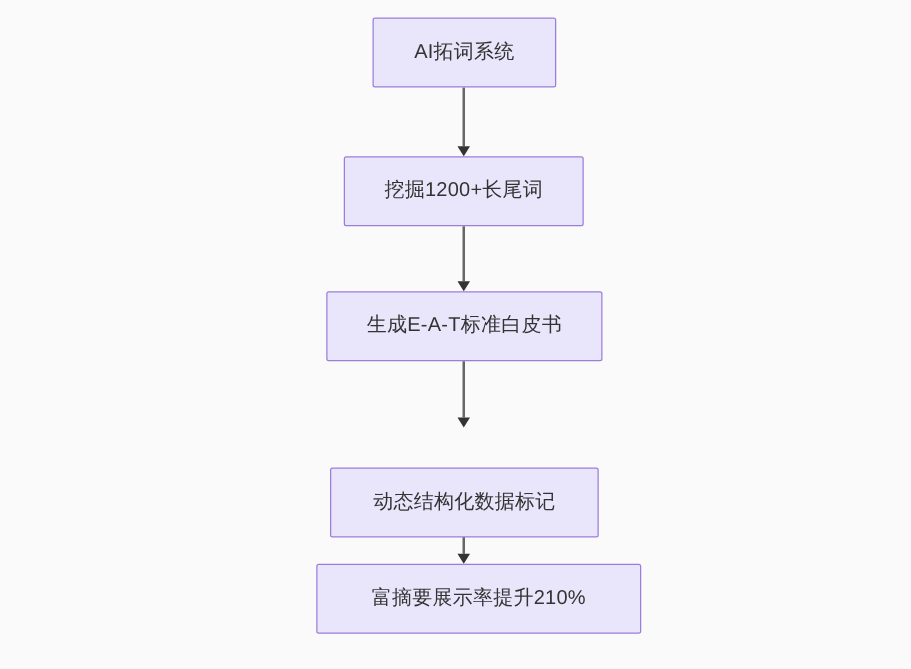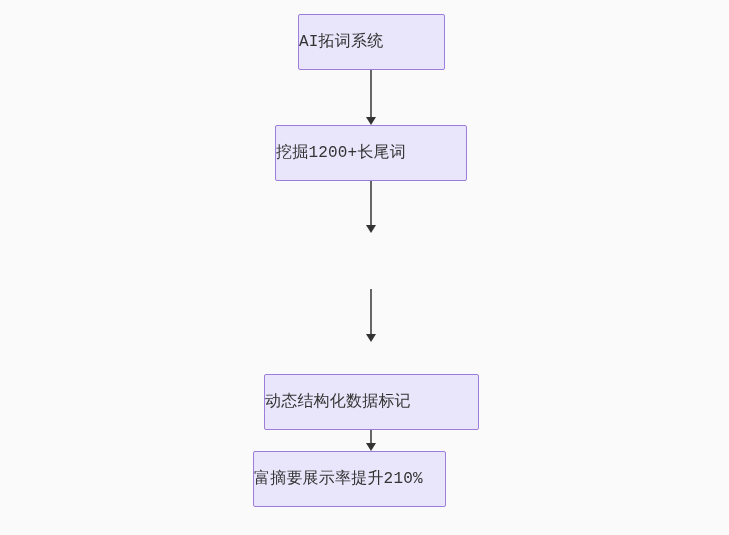--- a/index.html
+++ b/index.html
@@ -19,22 +19,22 @@
     height: 535px;
   }
   .node {
     position: absolute;
     box-sizing: border-box;
     background: #e9e6fb;
     border: 1.5px solid #9d7ddb;
     border-radius: 2px;
     display: flex;
     align-items: center;
+    justify-content: center;
     height: 56px;
-    font-family: Liberation Mono, monospace;
   }
   .node-label {
     font-size: 16px;
     line-height: 20px;
     color: #333333;
     white-space: nowrap;
     letter-spacing: 0.2px;
   }
   .edge {
     position: absolute;
@@ -67,22 +67,25 @@
   <div class="arrowhead" id="arrow-3" style="left: 366px; top: 443px;"></div>
 
   <div class="node" id="node-0" style="left: 298px; top: 14px; width: 147px;">
     <span class="node-label">AI拓词系统</span>
   </div>
 
   <div class="node" id="node-1" style="left: 275px; top: 125px; width: 192px;">
     <span class="node-label">挖掘1200+长尾词</span>
   </div>
 
+  <div class="node" id="node-2" style="left: 261px; top: 233px; width: 221px;">
+    <span class="node-label">生成E-A-T标准白皮书</span>
+  </div>
 
   <div class="node" id="node-3" style="left: 264px; top: 342px; width: 215px; margin-top: 32px;">
     <span class="node-label">动态结构化数据标记</span>
   </div>
 
-  <div class="node" id="node-4" style="left: 253px; top: 451px; width: 193px;">
+  <div class="node" id="node-4" style="left: 253px; top: 451px; width: 260px;">
     <span class="node-label">富摘要展示率提升210%</span>
   </div>
 
 </div>
 
 </body></html>

